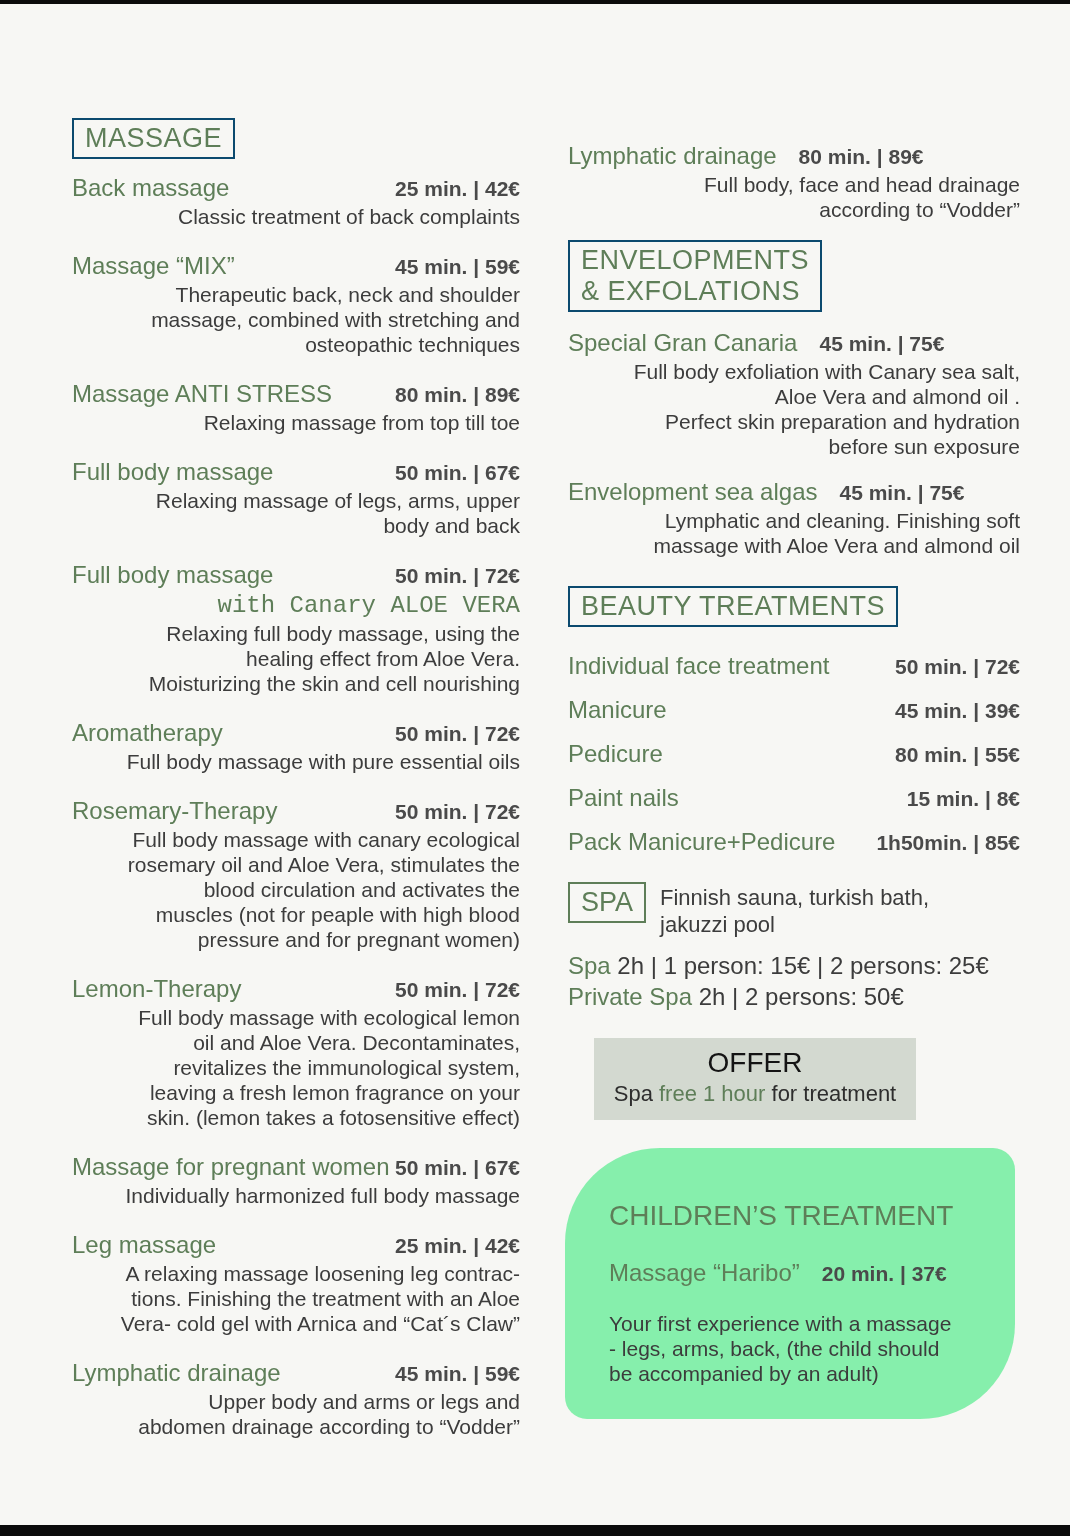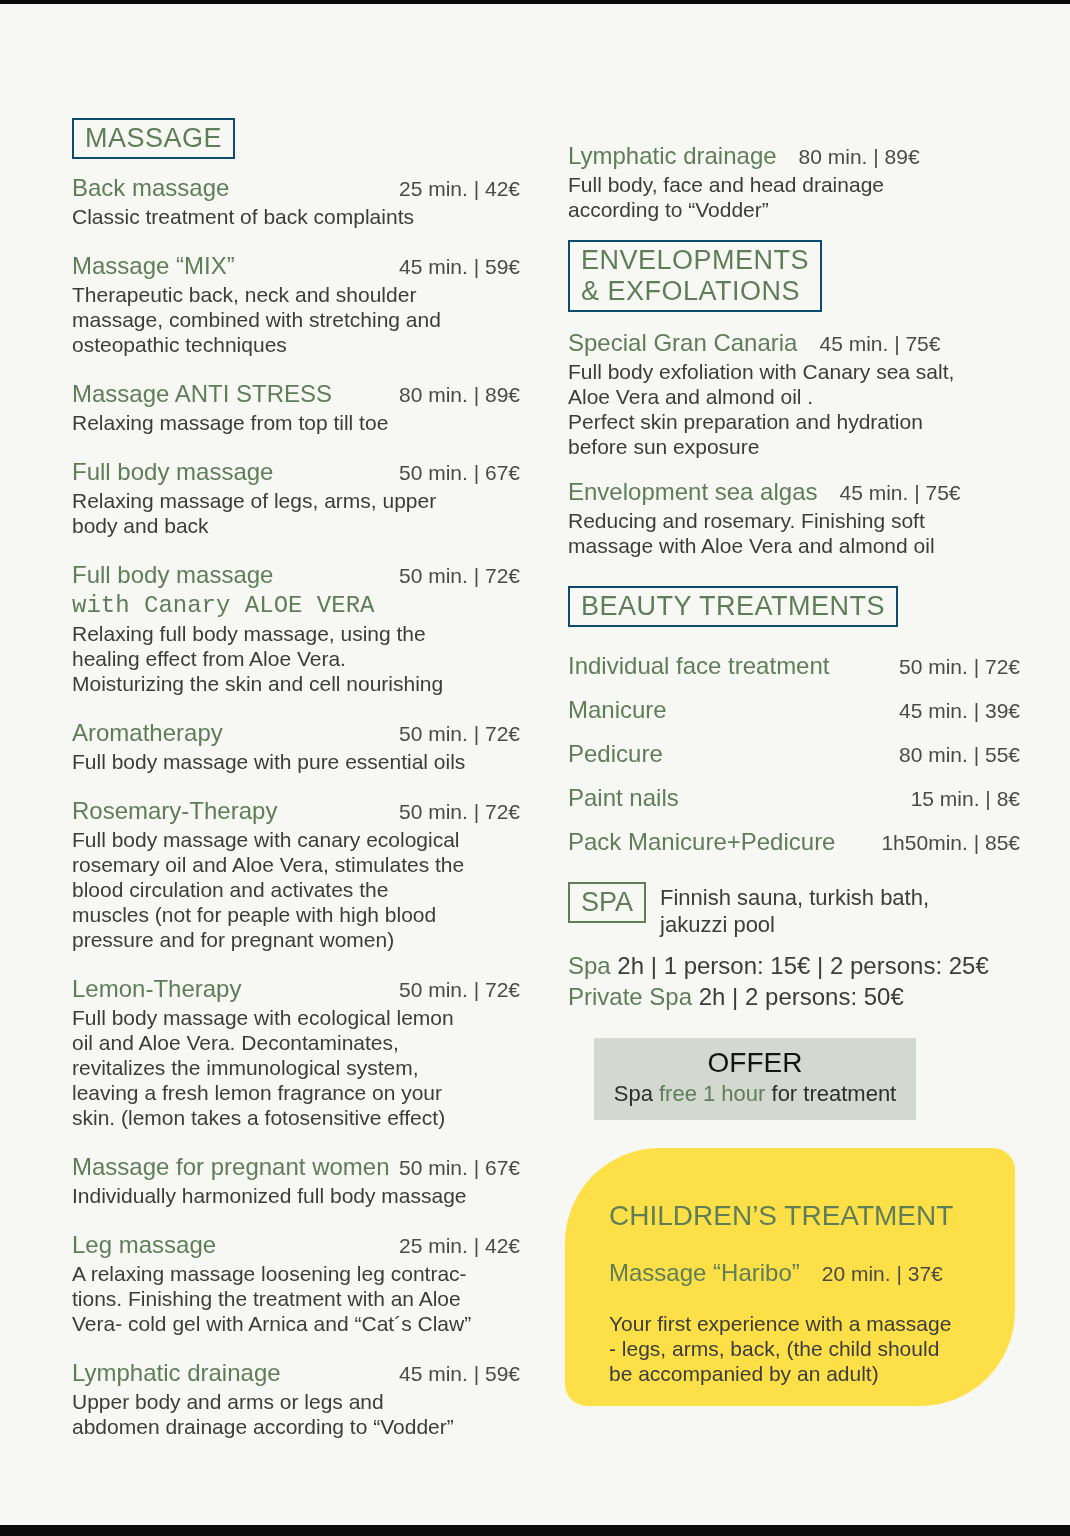--- a/index.html
+++ b/index.html
@@ -24,31 +24,31 @@
     border:2px solid #0c4a6e;
     color:#5e7e58;
     font-size:27px;
     line-height:31px;
     padding:3px 11px;
     letter-spacing:0.5px;
     white-space:pre-line;
   }
   .mb-sec { margin-bottom:14px; }
 
-  .item { margin-bottom:22px; }
+  .item { margin-bottom:22px;text-align:right; }
   .item-head {
     display:flex;
     justify-content:space-between;
     align-items:baseline;
     line-height:30px;
   }
   .item-head.inline { justify-content:flex-start; gap:22px; }
   .title { color:#5e7e58; font-size:24px; }
   .title2 { line-height:30px;font-family:Liberation Mono, monospace; }
-  .price { color:#4a4a4a; font-size:21px; white-space:nowrap; }
+  .price { color:#4a4a4a; font-size:21px; white-space:nowrap;font-weight:bold; }
   .desc  {
     font-size:21px;
     line-height:25px;
     color:#3c3c3c;
     white-space:pre-line;
   }
 
   .b-row {
     display:flex;
     justify-content:space-between;
@@ -75,23 +75,23 @@
     padding:8px 0 12px;
   }
   .offer-title { font-size:28px; color:#141414; line-height:34px; }
   .offer-line  { font-size:22px; line-height:28px; color:#2e2e2e; }
 
   .children {
     margin-top:28px;
     margin-left:-3px;
     width:450px;
     box-sizing:border-box;
-    background:#fde047;
+    background:#86efac;
     border-radius:95px 22px 95px 22px;
-    padding:52px 28px 20px 44px;
+    padding:52px 28px 33px 44px;
   }
   .children-header { color:#5e7e58; font-size:28px; line-height:32px; margin-bottom:26px; }
   .children .desc { margin-top:22px; }
 </style>
 </head>
 <body>
 
 <div class="edge-bar top"></div>
 
 <div class="col col-left">
@@ -230,21 +230,21 @@
 Aloe Vera and almond oil .
 Perfect skin preparation and hydration
 before sun exposure</div>
   </div>
 
   <div class="item" style="margin-bottom:28px">
     <div class="item-head inline">
       <span class="title">Envelopment sea algas</span>
       <span class="price">45 min. | 75€</span>
     </div>
-    <div class="desc">Reducing and rosemary. Finishing soft
+    <div class="desc">Lymphatic and cleaning. Finishing soft
 massage with  Aloe Vera and almond oil</div>
   </div>
 
   <div style="margin-bottom:24px">
     <span class="box-header">BEAUTY TREATMENTS</span>
   </div>
 
   <div class="b-row">
     <span class="title">Individual face treatment</span>
     <span class="price">50 min. | 72€</span>

